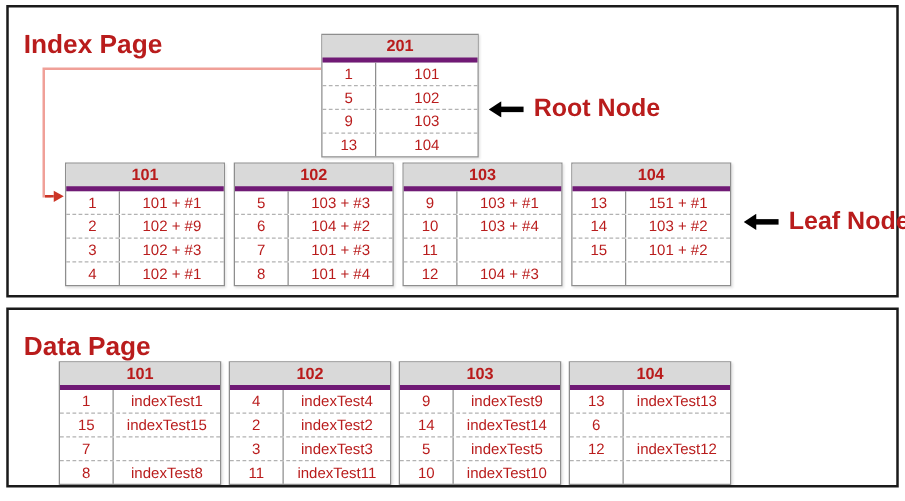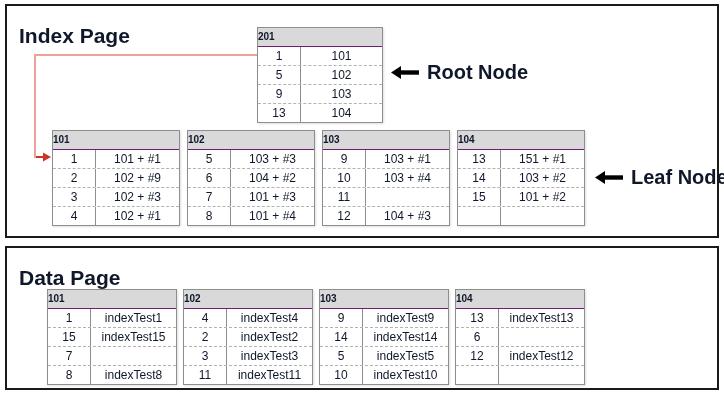--- a/index.html
+++ b/index.html
@@ -1,35 +1,35 @@
 <!DOCTYPE html>
 <html style="--header-bg: #d9d9d9; --table-border: #8e8e8e; --row-separator: #b2b2b2; --box-border: #1a1a1a; --connector-line: #f0a098; --connector-arrow: #cc3526; --label-color: #000000;"><head>
 <meta charset="utf-8">
 <style>
   html,body{margin:0;padding:0;background:#ffffff;}
   .page{
     position:relative;width:724px;height:401px;background:#ffffff;overflow:hidden;
-    font-family:"Liberation Sans","DejaVu Sans",sans-serif;color:#0f172a;
+    font-family:"Liberation Sans","DejaVu Sans",sans-serif;color:#b91c1c;
   }
   .frame{
     position:absolute;box-sizing:border-box;border:2px solid var(--box-border);
     background:transparent;
   }
   .frame-title{
     position:absolute;left:12px;top:4px;font-size:21px;font-weight:700;
     letter-spacing:0;white-space:nowrap;
   }
   .node-table{
     position:absolute;box-sizing:border-box;border:1px solid var(--table-border);
     background:#fff;font-size:12px;line-height:18px;
     box-shadow:1px 1px 2px rgba(0,0,0,0.12);
   }
   .node-table .hdr{
-    height:18px;background:var(--header-bg);border-bottom:1px solid #701a75;
-    font-weight:700;font-size:10px;
+    height:18px;background:var(--header-bg);border-bottom:4px solid #701a75;
+    font-weight:700;text-align:center;font-size:13px;
   }
   .node-table .row{display:flex;height:18px;}
   .node-table .row + .row{border-top:1px dashed var(--row-separator);}
   .node-table .c1{
     width:42px;flex:none;text-align:center;border-right:1px solid var(--table-border);
   }
   .node-table .c2{flex:1;text-align:center;}
   .node-label{
     position:absolute;display:flex;align-items:center;gap:8px;
     font-size:20px;font-weight:700;white-space:nowrap;
@@ -220,21 +220,21 @@
       <div class="row">
         <span class="c1">12</span>
         <span class="c2">indexTest12</span>
       </div>
       <div class="row">
         <span class="c1"></span>
         <span class="c2"></span>
       </div>
     </div>
 
-  <div class="node-label" style="left:391px;top:61px;">
+  <div class="node-label" style="left:391px;top:76px;">
     <svg width="28" height="13" viewBox="0 0 28 13">
       <polygon points="0,6.5 10,0 10,13" fill="var(--label-color)"></polygon>
       <rect x="8" y="4.3" width="20" height="4.4" fill="var(--label-color)"></rect>
     </svg>
     <span>Root Node</span>
   </div>
 
   <div class="node-label" style="left:595px;top:166px;">
     <svg width="28" height="13" viewBox="0 0 28 13">
       <polygon points="0,6.5 10,0 10,13" fill="var(--label-color)"></polygon>

